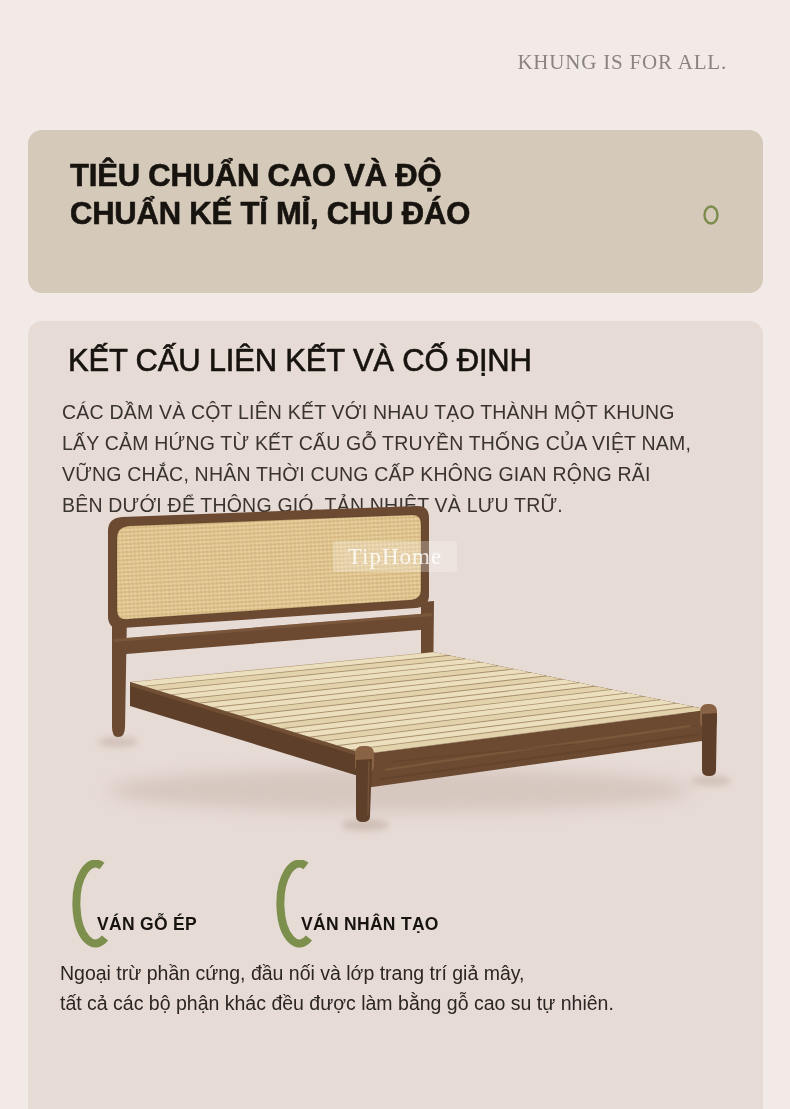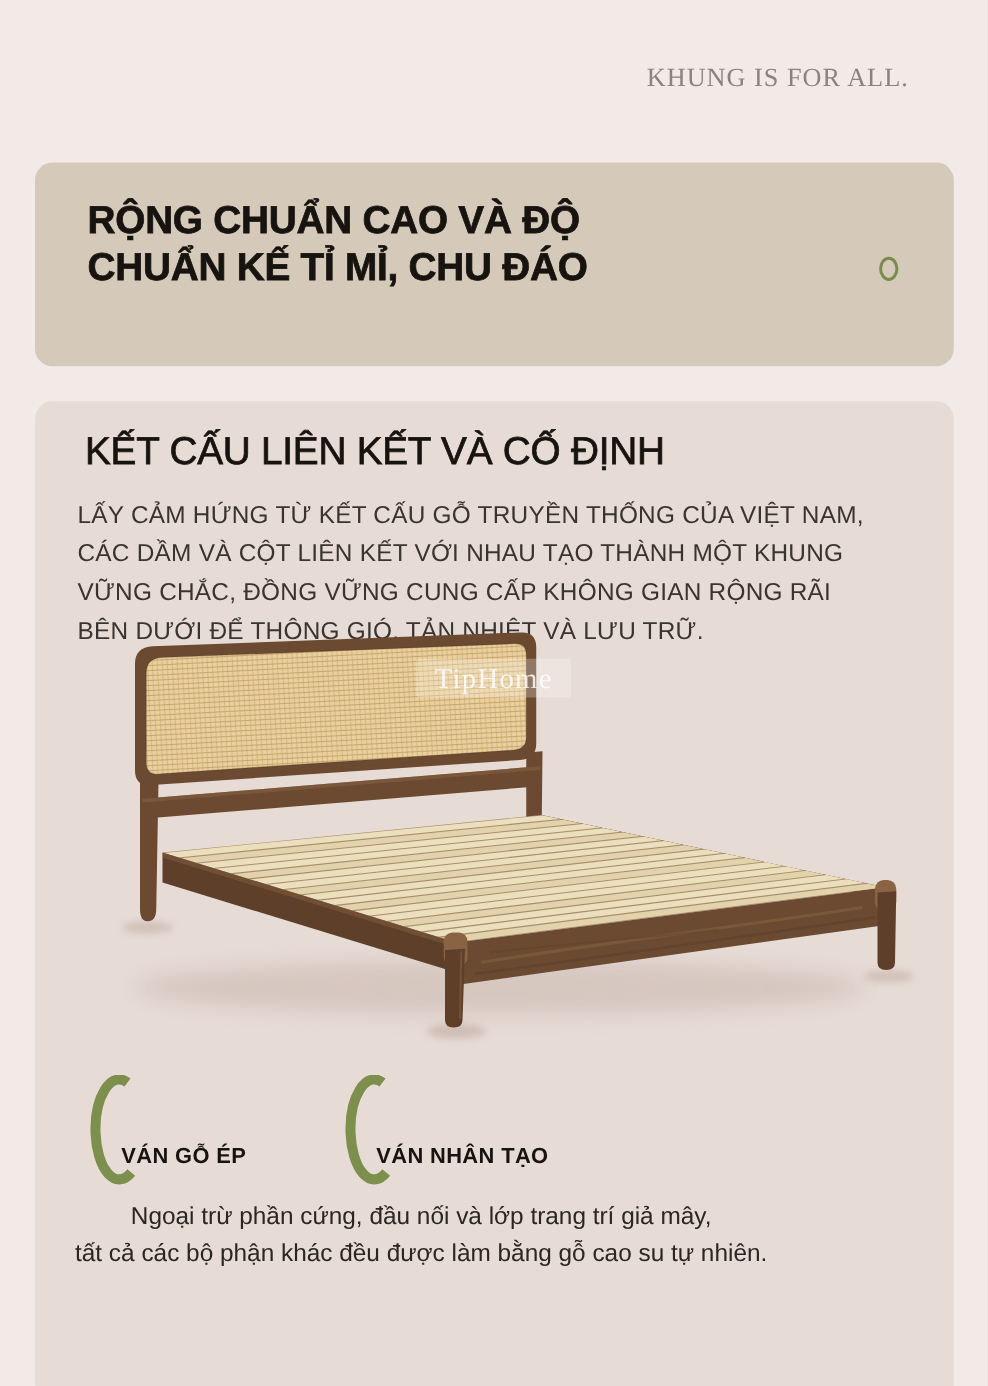--- a/index.html
+++ b/index.html
@@ -44,66 +44,66 @@
   .section-paragraph{
     position:absolute;left:34px;top:76px;
     font-size:19.5px;line-height:31px;font-weight:500;
     color:#3a3430;letter-spacing:.2px;white-space:nowrap;
   }
 
   
   .bed-figure{left:22px;top:177px;width:700px;height:360px;}
 
   .watermark{
-    position:absolute;left:305px;top:206px;width:124px;height:31px;
+    position:absolute;left:305px;top:220px;width:124px;height:31px;
     background:rgba(255,255,255,.26);border-radius:3px;
     display:flex;align-items:center;justify-content:center;
     font-family:"Liberation Serif", serif;font-size:23px;
     color:rgba(255,255,255,.82);letter-spacing:1px;
   }
 
   
   .feature{position:absolute;top:539px;width:190px;height:95px;}
   .feature .mark{position:absolute;left:0;top:0;width:50px;height:88px;}
   .feature .label{
     position:absolute;left:33px;top:54px;
     font-size:17.5px;font-weight:700;color:#17130f;
     letter-spacing:.3px;white-space:nowrap;
   }
   .feature-1{left:36px;text-align:right;}
   .feature-2{left:240px;}
 
   .footnote{
     position:absolute;left:32px;top:638px;
-    font-size:19.5px;line-height:29.5px;color:#2b2622;white-space:nowrap;text-align:center;
+    font-size:19.5px;line-height:29.5px;color:#2b2622;white-space:nowrap;
   }
 </style>
 </head>
 <body style="background: rgb(241, 234, 230);">
 
 <div class="abs brand">KHUNG IS FOR ALL.</div>
 
 <div class="abs banner" style="background: rgb(213, 201, 186);">
   <div class="banner-title">
-    <div>RỘNG CHUẨN CAO VÀ ĐỘ</div>
+    <div>TIÊU CHUẨN CAO VÀ ĐỘ</div>
     <div>CHUẨN KẾ TỈ MỈ, CHU ĐÁO</div>
   </div>
   <svg class="banner-circle" viewBox="0 0 18 22">
     <ellipse cx="9" cy="11" rx="6.5" ry="8.5" fill="none" stroke-width="2.4" stroke="#7c8c4c"></ellipse>
   </svg>
 </div>
 
 <div class="abs section" style="background: rgb(231, 219, 214);">
 
   <div class="section-heading">KẾT CẤU LIÊN KẾT VÀ CỐ ĐỊNH</div>
 
   <div class="section-paragraph">
+    <div>CÁC DẦM VÀ CỘT LIÊN KẾT VỚI NHAU TẠO THÀNH MỘT KHUNG</div>
     <div>LẤY CẢM HỨNG TỪ KẾT CẤU GỖ TRUYỀN THỐNG CỦA VIỆT NAM,</div>
-    <div>CÁC DẦM VÀ CỘT LIÊN KẾT VỚI NHAU TẠO THÀNH MỘT KHUNG</div>
-    <div>VỮNG CHẮC, ĐỒNG VỮNG CUNG CẤP KHÔNG GIAN RỘNG RÃI</div>
+    <div>VỮNG CHẮC, NHÂN THỜI CUNG CẤP KHÔNG GIAN RỘNG RÃI</div>
     <div>BÊN DƯỚI ĐỂ THÔNG GIÓ, TẢN NHIỆT VÀ LƯU TRỮ.</div>
   </div>
 
   <svg class="abs bed-figure" viewBox="0 0 700 360">
     <defs>
       <pattern id="rattan" width="4" height="4" patternUnits="userSpaceOnUse" patternTransform="rotate(-3)">
         <rect width="4" height="4" fill="#e9d09e"></rect>
         <path d="M0 2 H4" stroke-width=".9" opacity=".8" fill="none" stroke="#c29d62"></path>
         <path d="M2 0 V4" stroke-width=".9" opacity=".45" fill="none" stroke="#c29d62"></path>
       </pattern>

